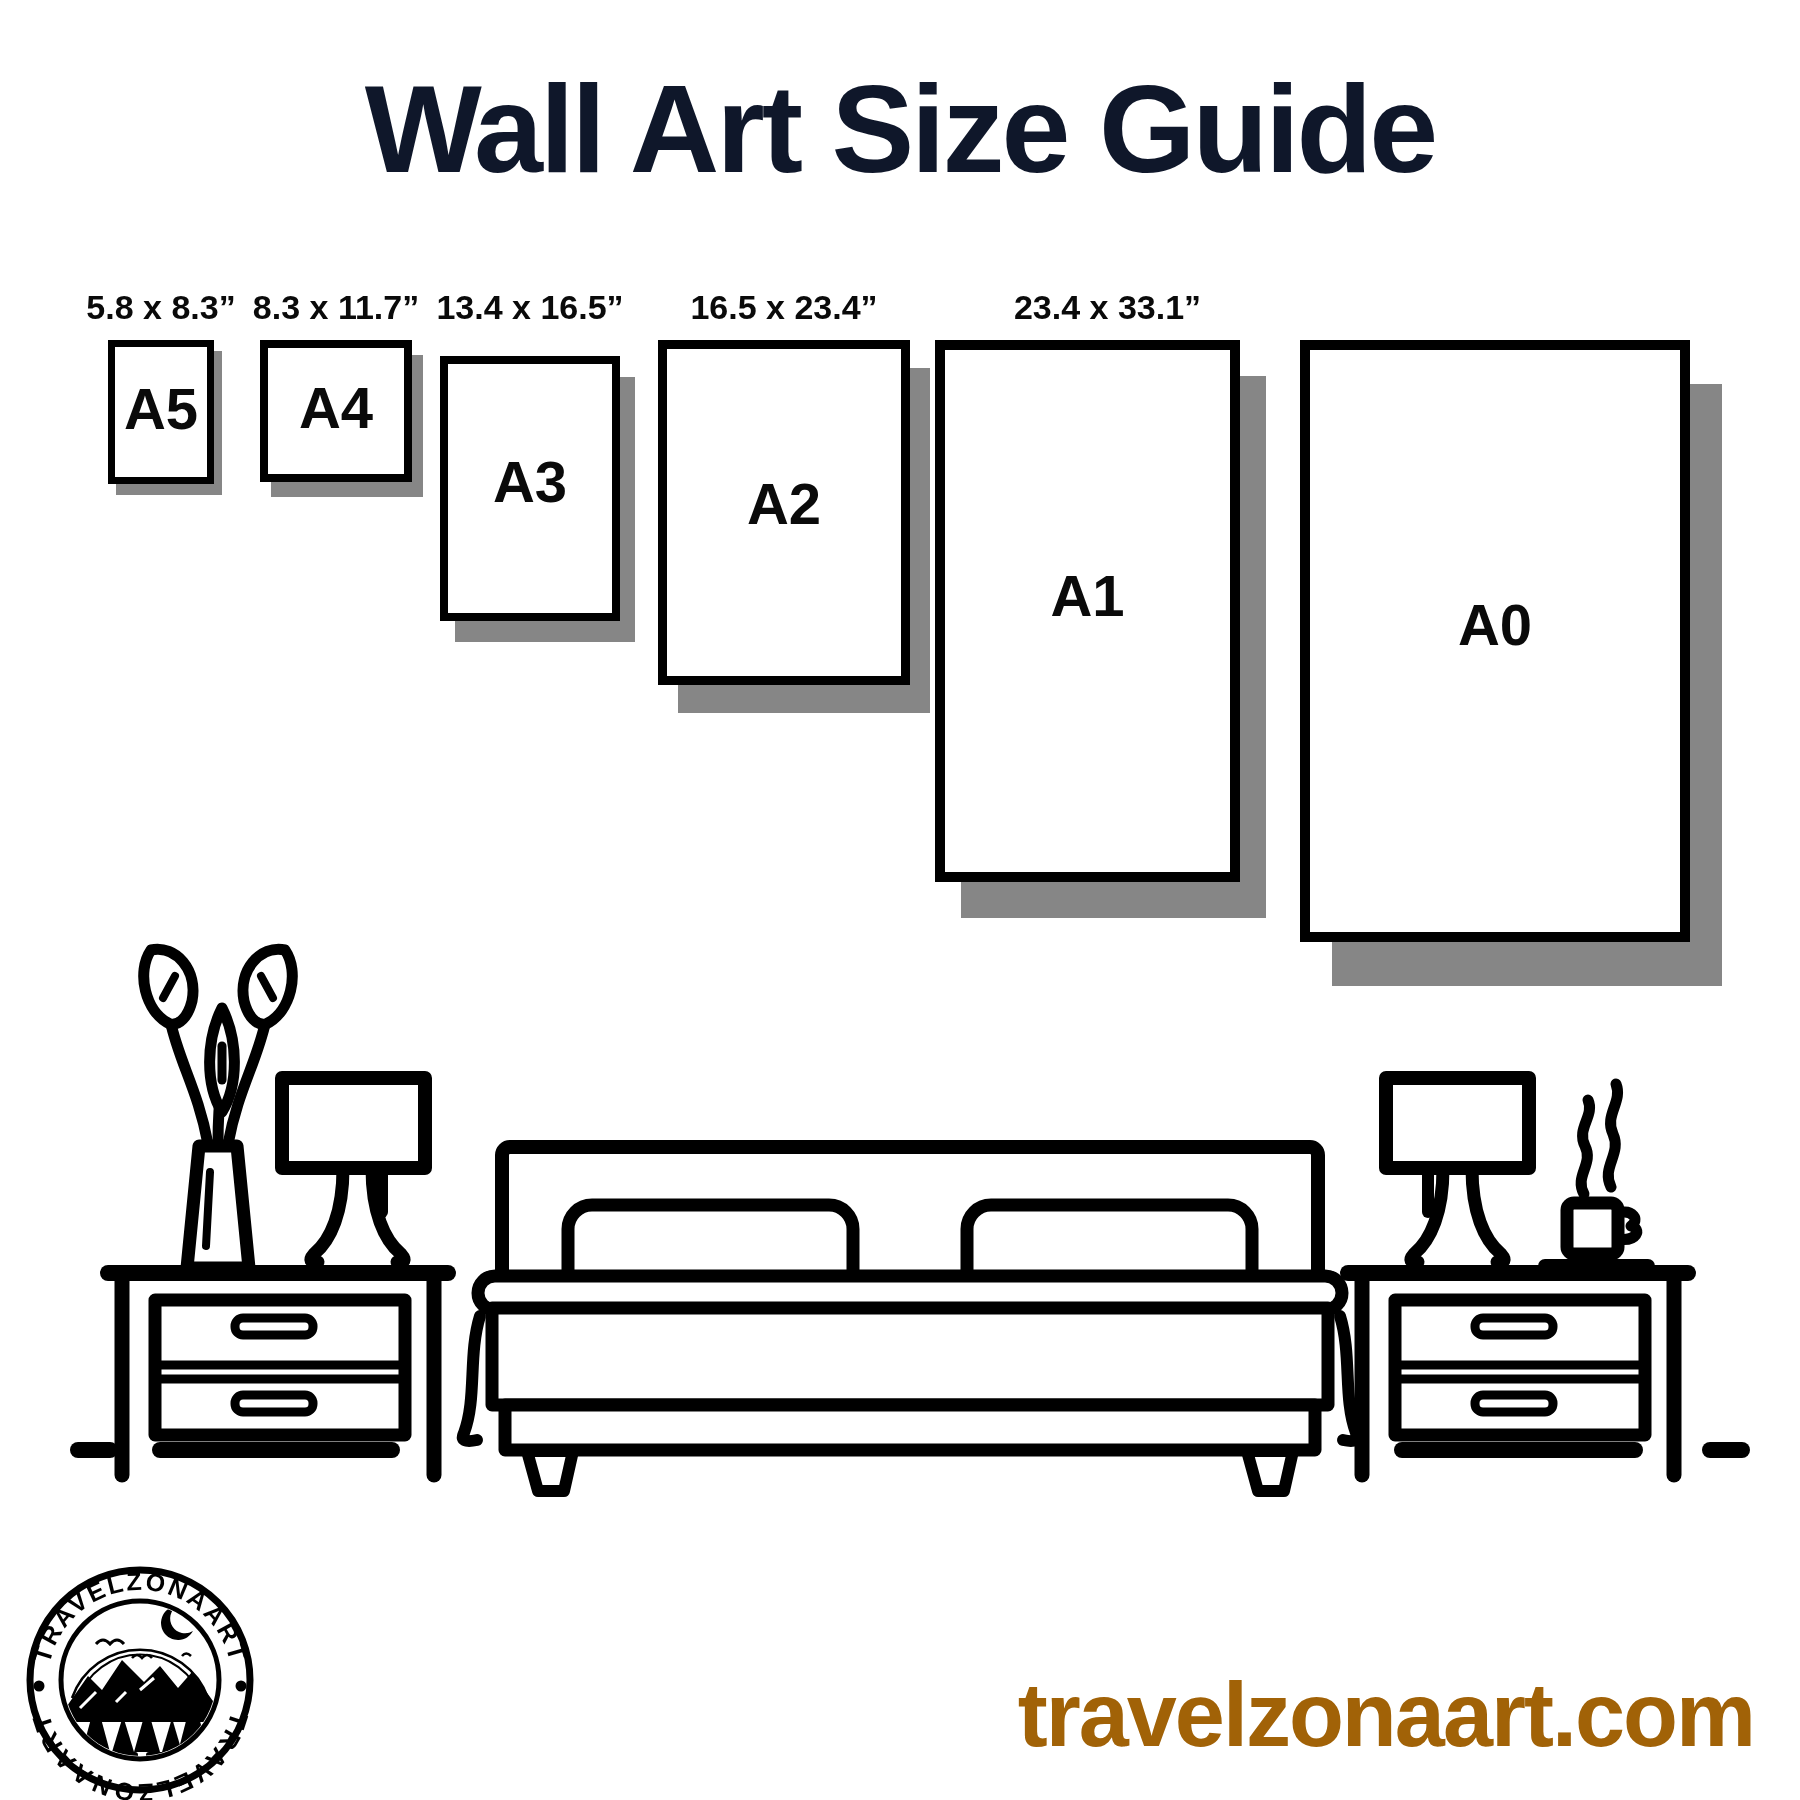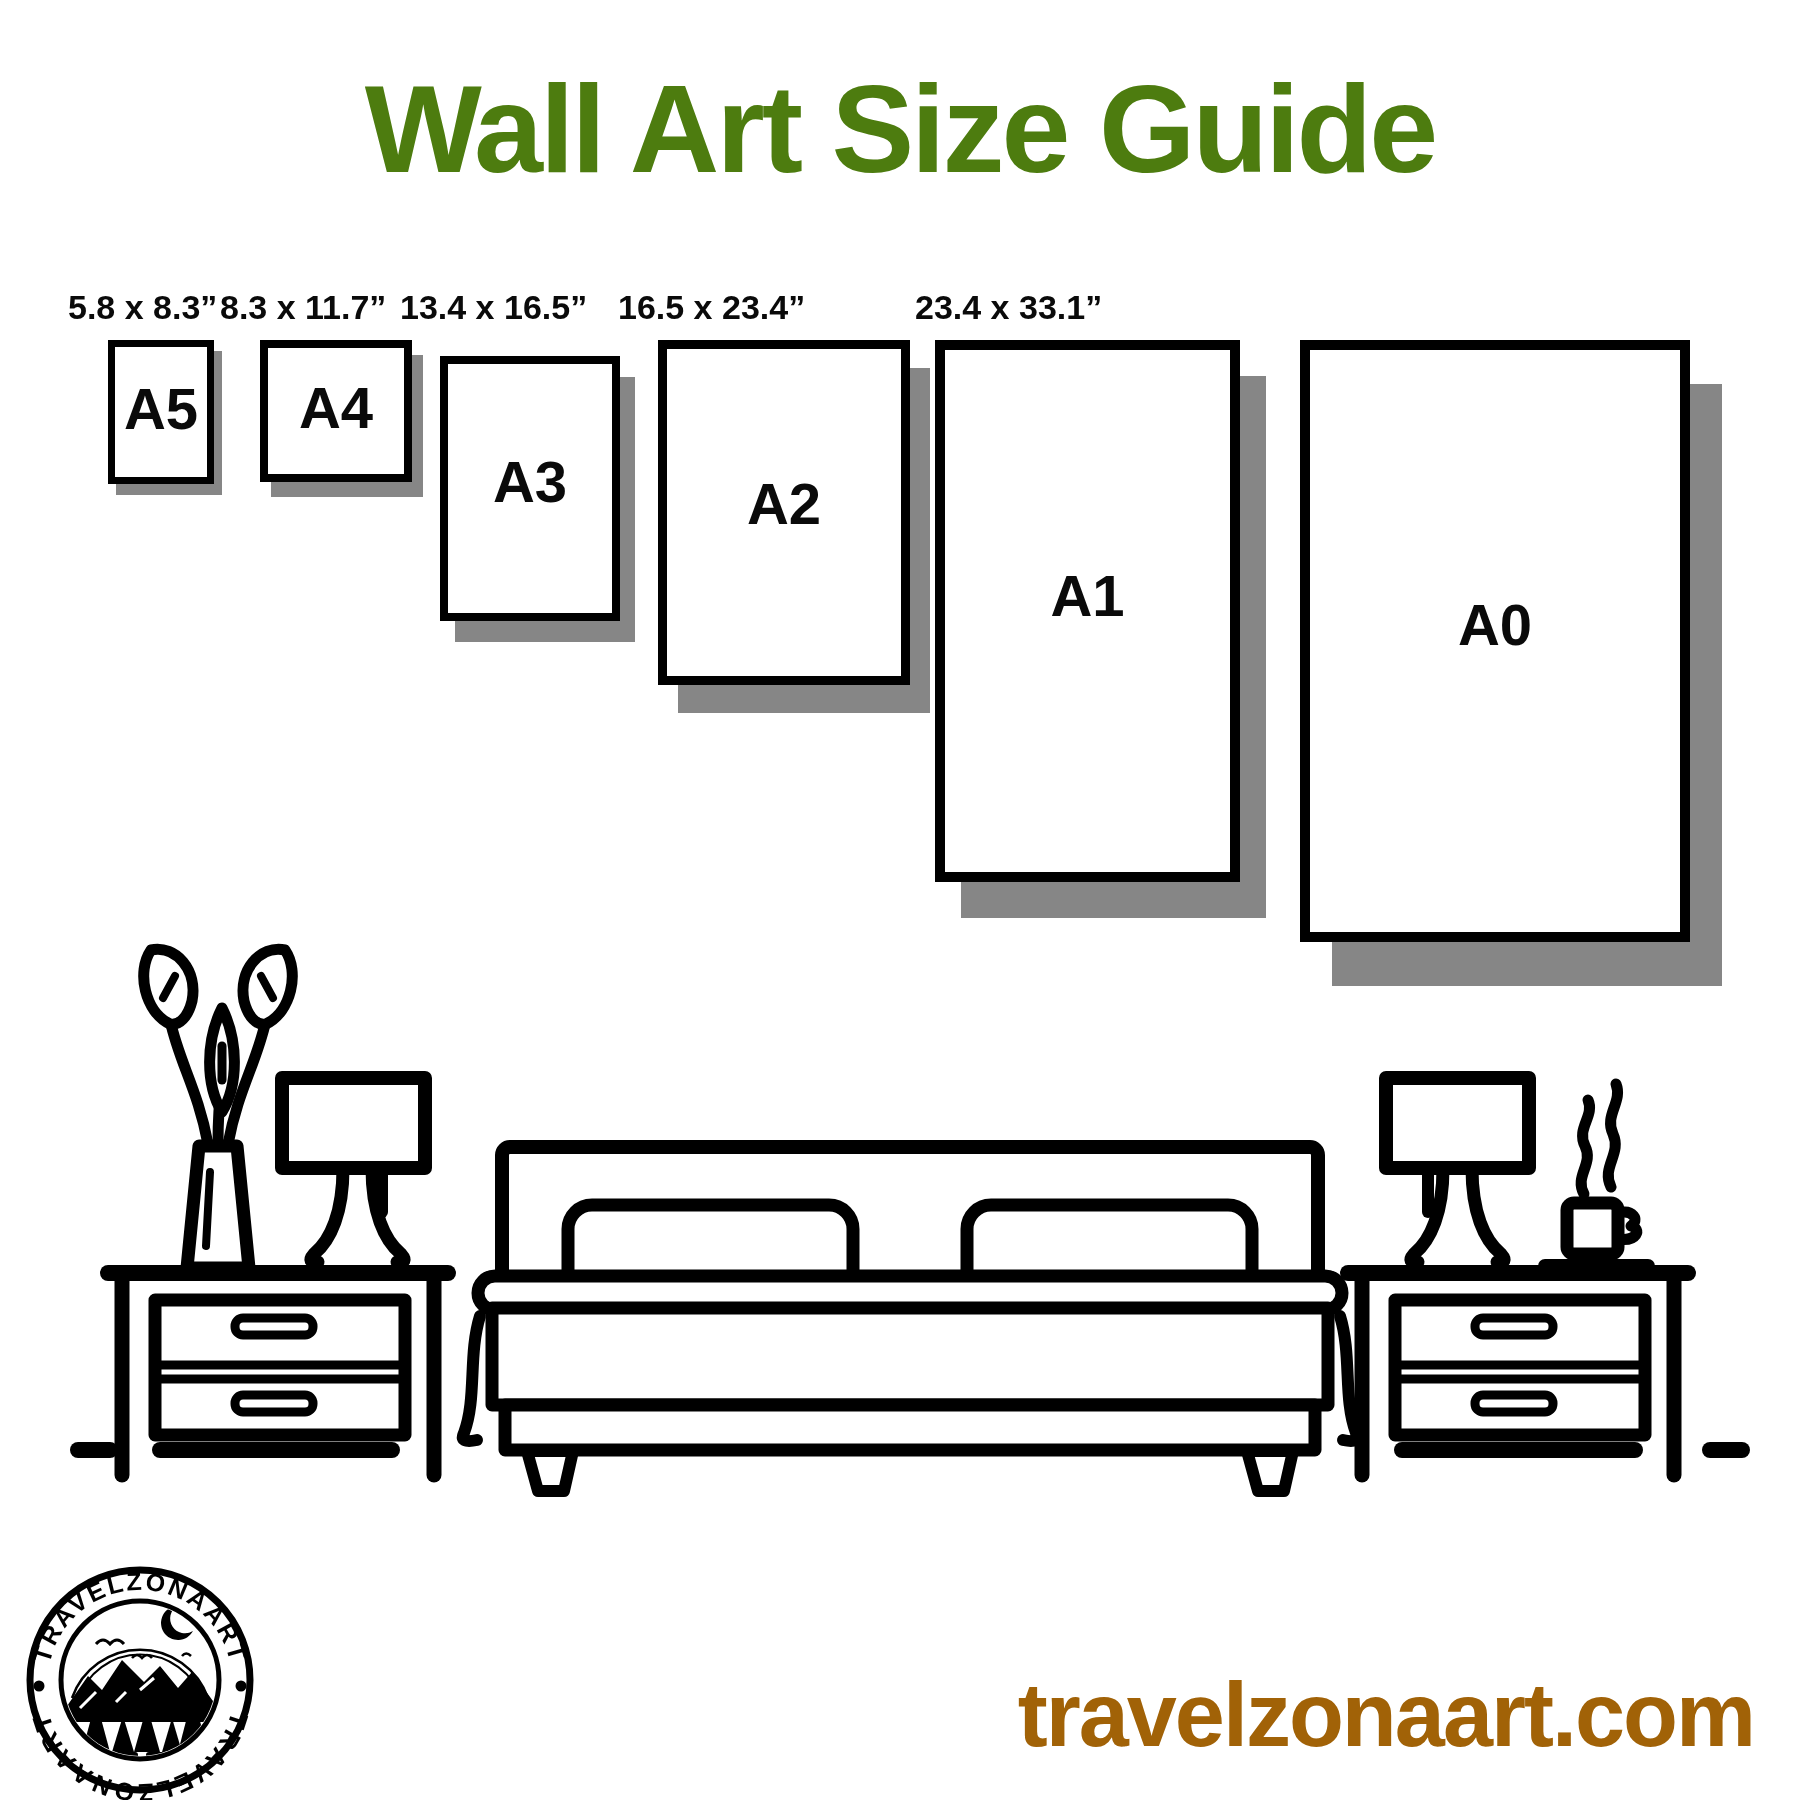--- a/index.html
+++ b/index.html
@@ -3,28 +3,28 @@
 <meta charset="utf-8">
 <style>
   html,body{margin:0;padding:0;background:#fff;}
   #page{
     position:relative;width:1800px;height:1800px;background:#fff;overflow:hidden;
     font-family:"Liberation Sans", sans-serif;color:#000;
   }
   
   .title{
     position:absolute;left:0;top:58px;width:100%;text-align:center;
-    font-size:124px;font-weight:700;letter-spacing:-3px;color:#4d7c0f;
+    font-size:124px;font-weight:700;letter-spacing:-3px;color:#0f172a;
   }
   
   .frame{
     position:absolute;top:340px;background:#fff;border:9px solid #000;box-sizing:border-box;
   }
   .dim-label{
-    position:absolute;top:288px;height:42px;
+    position:absolute;top:288px;height:42px;text-align:center;
     font-size:34px;font-weight:700;color:#0a0a0a;white-space:nowrap;
   }
   .size-name{
     position:absolute;left:0;top:47%;transform:translateY(-50%);width:100%;
     text-align:center;font-size:58px;font-weight:700;color:#0a0a0a;
   }
   .f-a5{left:108px;width:106px;height:144px;border-width:7px;box-shadow:8px 11px 0 #868686;}
   .f-a4{left:260px;width:152px;height:142px;border-width:8px;box-shadow:11px 15px 0 #868686;}
   .f-a3{left:440px;width:180px;height:265px;border-width:8px;box-shadow:15px 21px 0 #868686;margin-top:16px;}
   .f-a2{left:658px;width:252px;height:345px;border-width:9px;box-shadow:20px 28px 0 #868686;}

